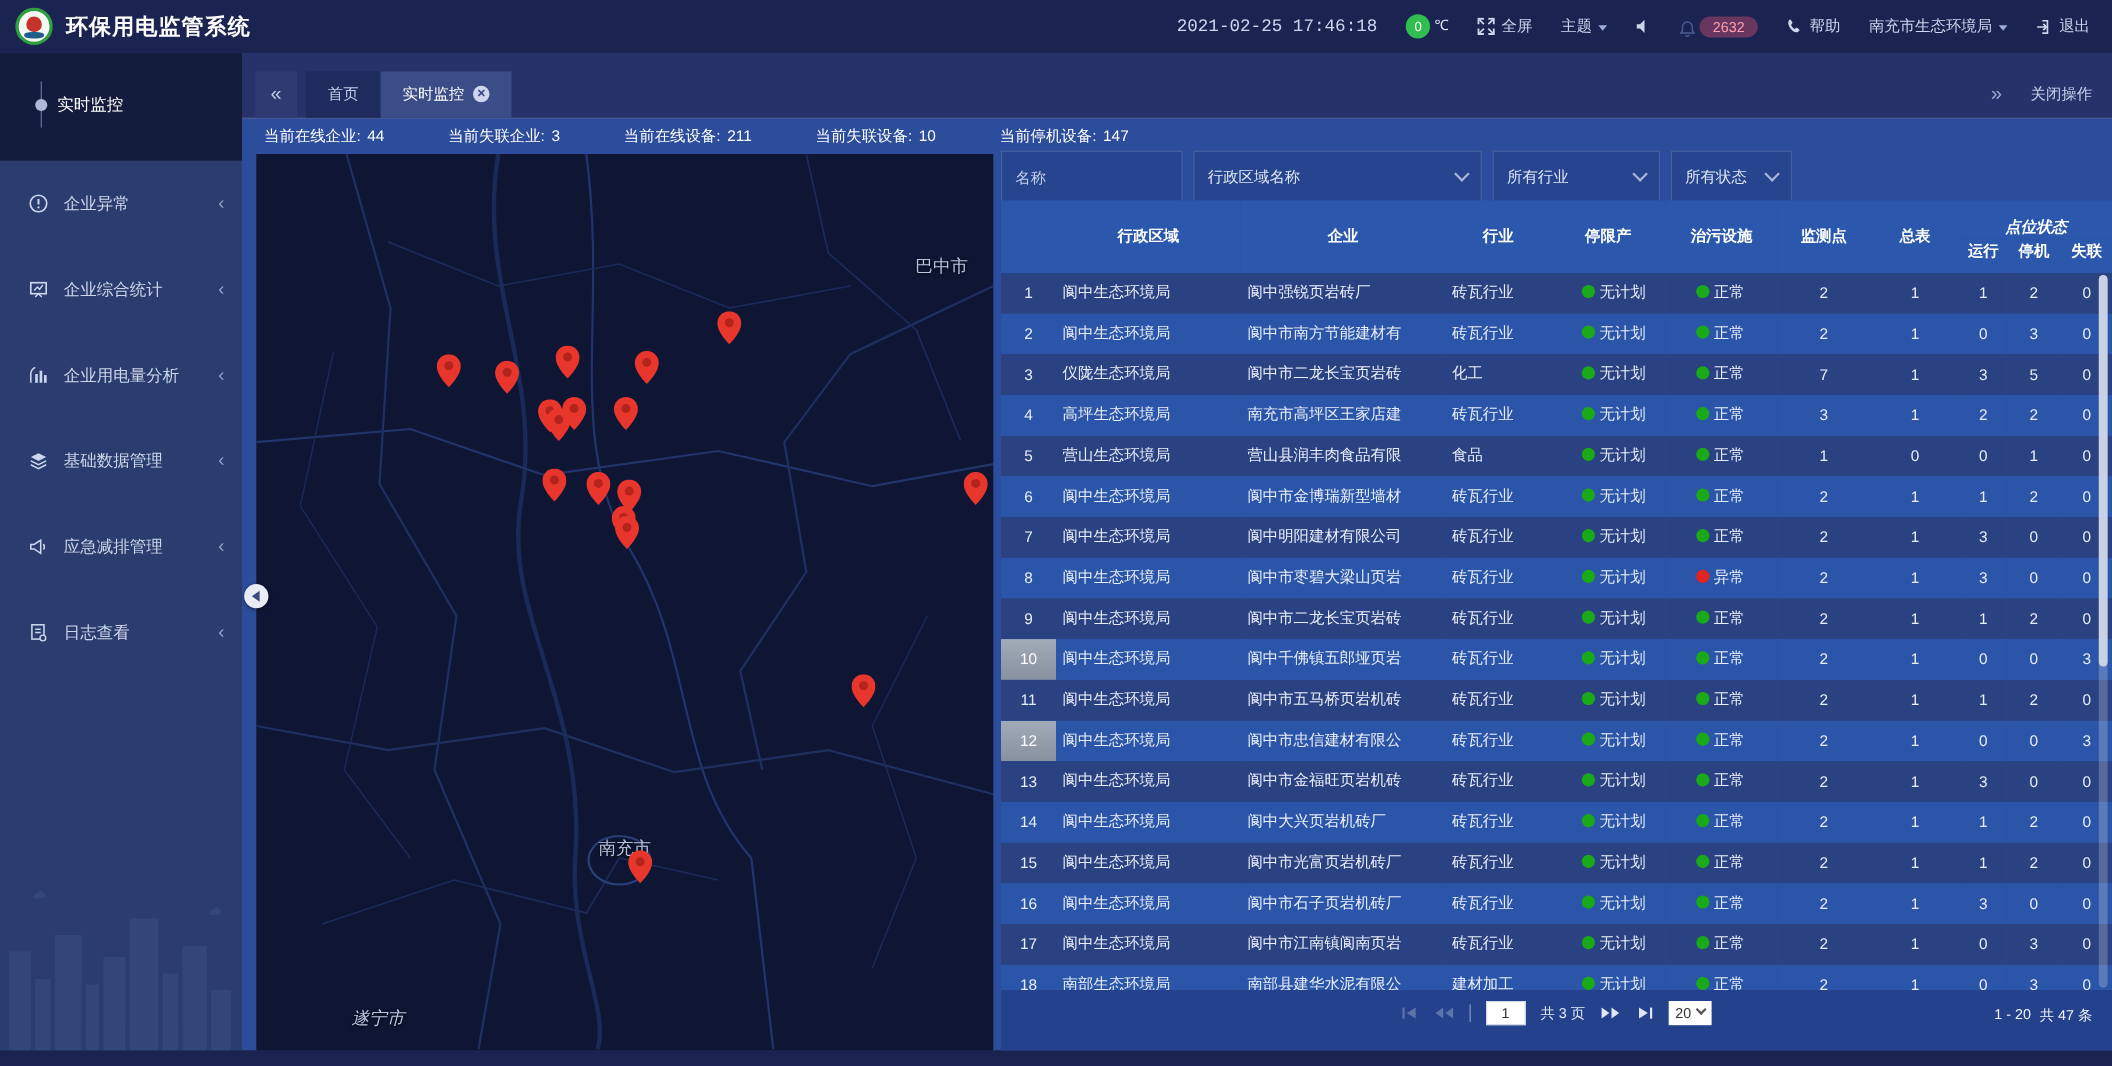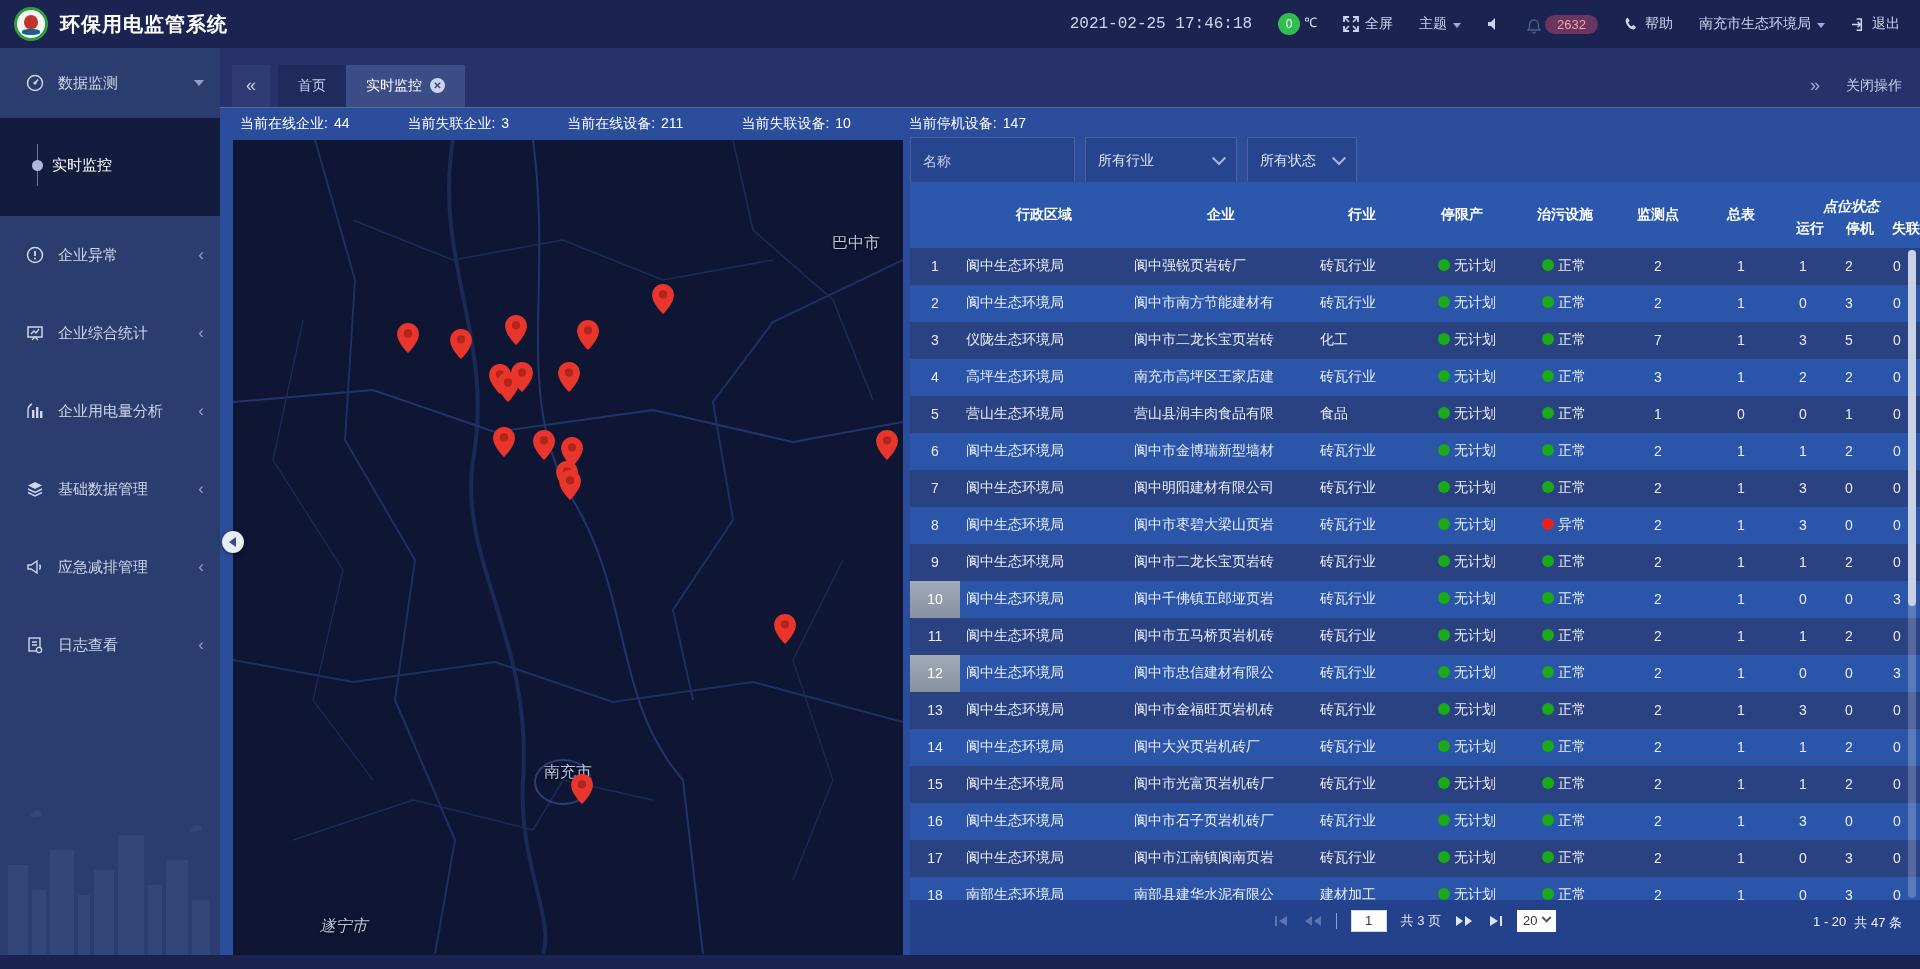--- a/index.html
+++ b/index.html
@@ -75,21 +75,21 @@
   .f-select.w-region { width:262px; }
   .f-select.w-industry { width:152px; }
   .f-select.w-status { width:110px; }
   .chev { width:10px; height:10px; border-right:2px solid #aab6d8; border-bottom:2px solid #aab6d8; transform:rotate(45deg) translate(-2px,-2px); }
 
   .tablewrap { flex:1 1 auto; position:relative; overflow:hidden; display:flex; flex-direction:column; min-height:0; }
   table { border-collapse:collapse; table-layout:fixed; width:100%; }
   thead th { background:#2b58ac; color:#fff; font-size:14px; font-weight:bold; }
   thead tr.h1 th { height:36px; vertical-align:bottom; padding-bottom:2px; }
   thead tr.h1 th[rowspan] { vertical-align:middle; padding-bottom:0; }
-  thead tr.h2 th { height:30px; vertical-align:top; padding-top:2px;text-align:right; }
+  thead tr.h2 th { height:30px; vertical-align:top; padding-top:2px; }
   th.group-head { font-style:italic; }
   tbody td { height:37px; color:#e8eef9; font-size:14px; overflow:hidden; white-space:nowrap; }
   tbody tr:nth-child(odd)  td { background:#2a4182; }
   tbody tr:nth-child(even) td { background:#2b55a8; }
   td.c-idx { text-align:center; }
   td.c-idx.selected { background:linear-gradient(#a2abb8,#87919f) !important; color:#fff; }
   td.c-region, td.c-company, td.c-industry { text-align:left; padding-left:6px; }
   td.c-num { text-align:center; }
   td.c-prod, td.c-poll { text-align:left; padding-left:28px; }
   .dot { display:inline-block; width:12px; height:12px; border-radius:50%; vertical-align:-1px; margin-right:4px; }
@@ -162,29 +162,20 @@
             <path d="M1 8h8M7 5l3 3-3 3" stroke="#cdd6ee" stroke-width="1.6" fill="none"></path>
           </svg>
         <span>退出</span>
       </span>
     </div>
   </header>
 
   <div class="main-row">
 
     <aside class="sidebar">
-      <div class="side-item first">
-        <svg width="18" height="18" viewBox="0 0 18 18">
-            <circle cx="9" cy="9" r="7.5" stroke="#cdd6ee" stroke-width="1.5" fill="none"></circle>
-            <path d="M9 9L12 5.5" stroke="#cdd6ee" stroke-width="1.6"></path>
-            <circle cx="9" cy="9" r="1.6" fill="#cdd6ee"></circle>
-          </svg>
-        <span class="s-label">数据监测</span>
-        <span class="caret-open"></span>
-      </div>
       <div class="side-sub">
         <div class="sub-item active">
           <span class="dot"></span>
           <span>实时监控</span>
         </div>
       </div>
       <div class="side-item">
         <svg width="18" height="18" viewBox="0 0 18 18">
             <circle cx="9" cy="9" r="7.5" stroke="#cdd6ee" stroke-width="1.5" fill="none"></circle>
             <path d="M9 5v5" stroke="#cdd6ee" stroke-width="1.8"></path>
@@ -392,20 +383,24 @@
               </div>
           </div>
           <div class="collapse-handle">
               <span></span>
             </div>
         </div>
 
         <div class="panel">
           <div class="filters">
             <input class="f-input" placeholder="名称" style="">
+            <div class="f-select w-region">
+              <span>行政区域名称</span>
+              <span class="chev"></span>
+            </div>
             <div class="f-select w-industry">
               <span>所有行业</span>
               <span class="chev"></span>
             </div>
             <div class="f-select w-status">
               <span>所有状态</span>
               <span class="chev"></span>
             </div>
           </div>
 

